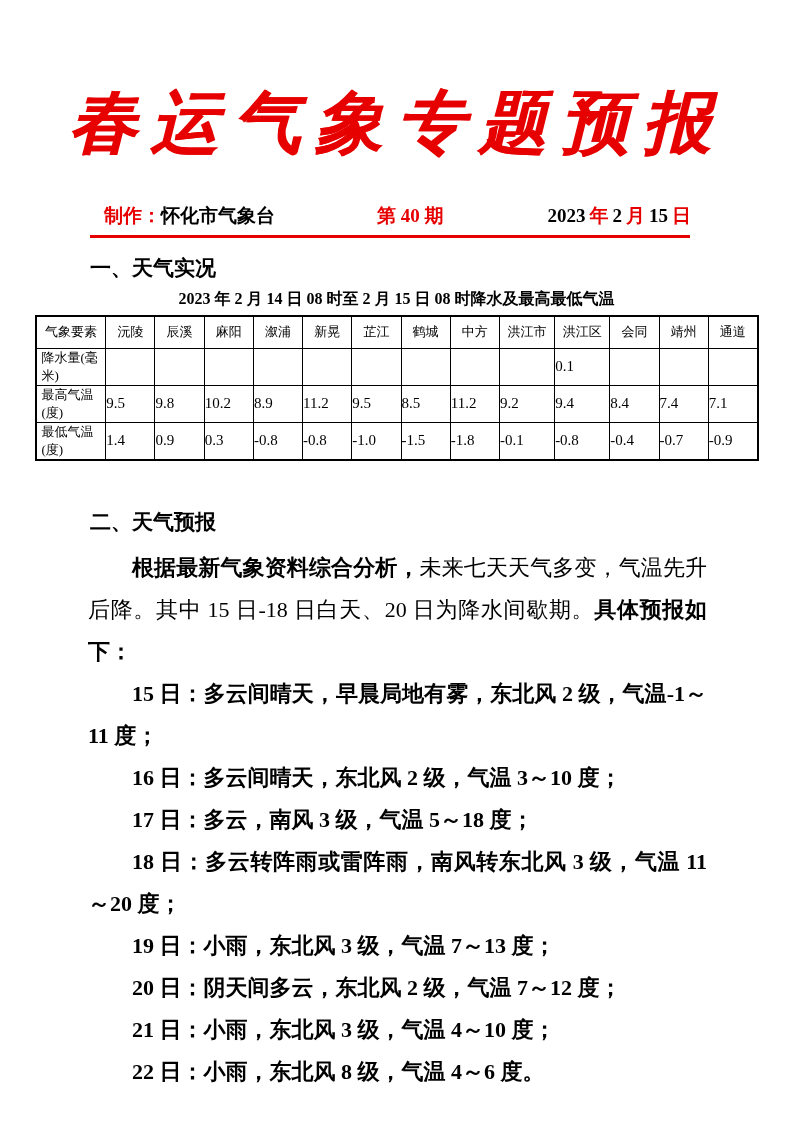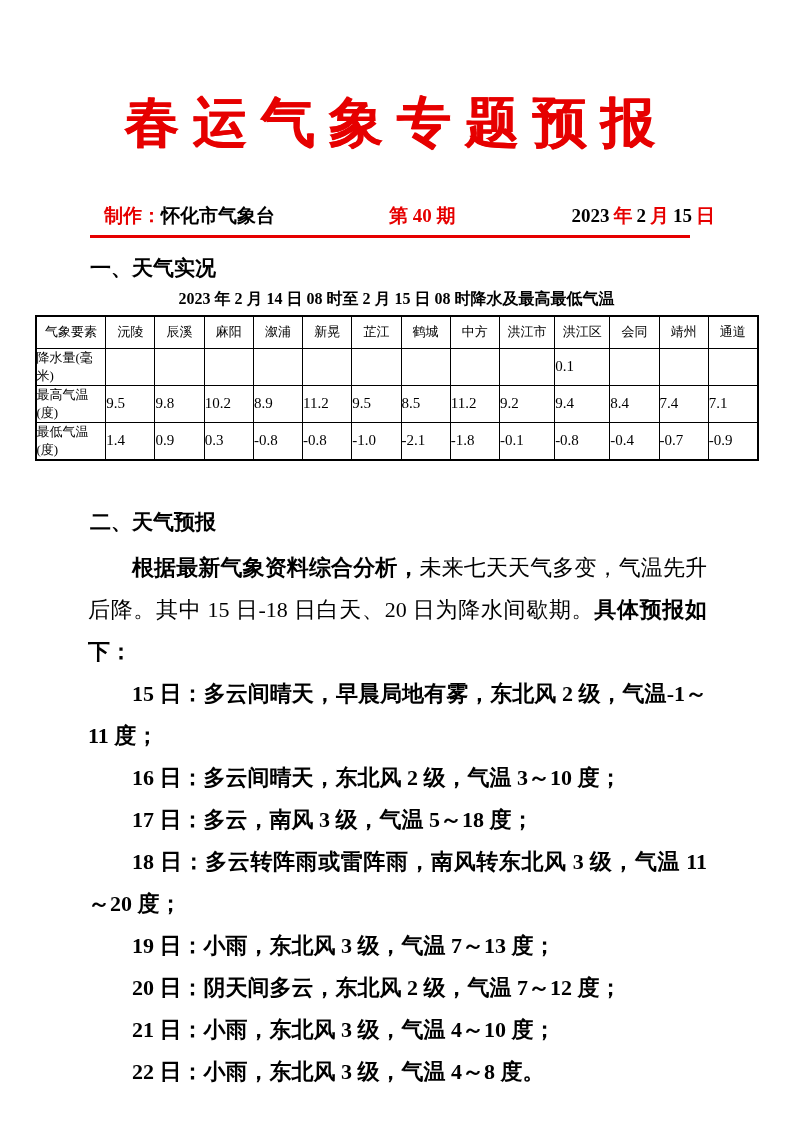--- a/index.html
+++ b/index.html
@@ -11,28 +11,29 @@
   *{margin:0;padding:0;box-sizing:border-box;}
   html,body{background:#ffffff;}
   .page{
     width:793px;height:1122px;background:var(--paper);
     font-family:"Liberation Serif","DejaVu Serif",serif;
     color:var(--ink);position:relative;overflow:hidden;
   }
   
   .doc-title{
     margin-top:82px;text-align:center;color:var(--accent);
-    font-size:54px;line-height:80px;font-weight:bold;
+    font-size:68px;line-height:80px;font-weight:bold;
     letter-spacing:14px;
     font-family:"DejaVu Serif","Liberation Serif",serif;
     text-shadow:1px 0 0 var(--accent);
+    font-style:italic;
   }
   .masthead-row{
     display:flex;justify-content:space-between;align-items:center;
-    margin:42px 76px 0 104px;
+    margin:42px 100px 0 104px;
     font-size:19px;font-weight:bold;line-height:24px;white-space:nowrap;
   }
   .red-text{color:var(--accent);}
   .black-text{color:var(--ink);}
   .date-part{margin:0 2px;}
   .red-rule{
     height:3px;background:var(--accent);border:none;
     margin:7px 103px 0 90px;
   }
   
@@ -51,21 +52,21 @@
     border:2px solid var(--border);
   }
   .obs-table th,.obs-table td{
     border:1px solid var(--border);
     vertical-align:middle;
     height:32px;overflow:hidden;
   }
   .obs-table th.corner{font-size:13px;font-weight:normal;}
   .obs-table th.station{font-size:13px;font-weight:normal;}
   .obs-table th.row-label{
-    font-size:13px;font-weight:normal;text-align:left;
+    font-size:13px;font-weight:normal;text-align:left;padding-left:5px;
   }
   .obs-table td.value{font-size:15px;font-family:"Liberation Serif",serif;}
   
   .section2{margin-top:48px;}
   .body-text{
     margin:12px 86px 0 88px;
     font-size:22px;line-height:42px;text-align:justify;
   }
   .intro-para{text-indent:2em;}
   .intro-bold{font-weight:bold;}
@@ -164,21 +165,21 @@
           <td class="value">7.1</td>
         </tr>
         <tr>
           <th class="row-label">最低气温(度)</th>
           <td class="value">1.4</td>
           <td class="value">0.9</td>
           <td class="value">0.3</td>
           <td class="value">-0.8</td>
           <td class="value">-0.8</td>
           <td class="value">-1.0</td>
-          <td class="value">-2.1</td>
+          <td class="value">-1.5</td>
           <td class="value">-1.8</td>
           <td class="value">-0.1</td>
           <td class="value">-0.8</td>
           <td class="value">-0.4</td>
           <td class="value">-0.7</td>
           <td class="value">-0.9</td>
         </tr>
       </tbody>
   </table>
 
@@ -188,17 +189,17 @@
       <span class="intro-bold">根据最新气象资料综合分析，</span><span>未来七天天气多变，气温先升后降。其中 15 日-18 日白天、20 日为降水间歇期。</span><span class="intro-bold">具体预报如下：</span>
     </p>
     <div class="forecasts body-text" style="margin-top:0;" id="forecast-list">
         <p>15 日：多云间晴天，早晨局地有雾，东北风 2 级，气温-1～11 度；</p>
         <p>16 日：多云间晴天，东北风 2 级，气温 3～10 度；</p>
         <p>17 日：多云，南风 3 级，气温 5～18 度；</p>
         <p>18 日：多云转阵雨或雷阵雨，南风转东北风 3 级，气温 11～20 度；</p>
         <p>19 日：小雨，东北风 3 级，气温 7～13 度；</p>
         <p>20 日：阴天间多云，东北风 2 级，气温 7～12 度；</p>
         <p>21 日：小雨，东北风 3 级，气温 4～10 度；</p>
-        <p>22 日：小雨，东北风 3 级，气温 4～8 度。</p>
+        <p>22 日：小雨，东北风 8 级，气温 4～6 度。</p>
       </div>
   </div>
 
 </div>
 
 </body></html>

